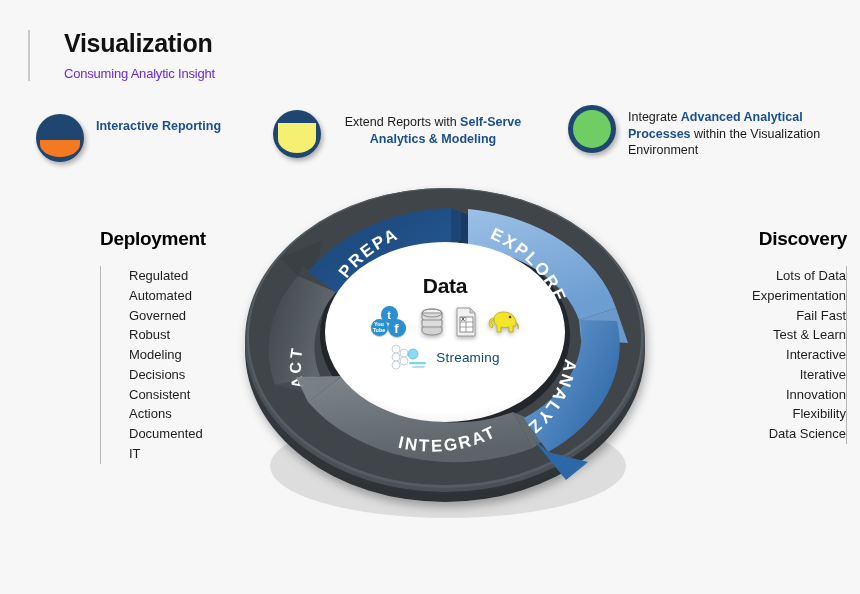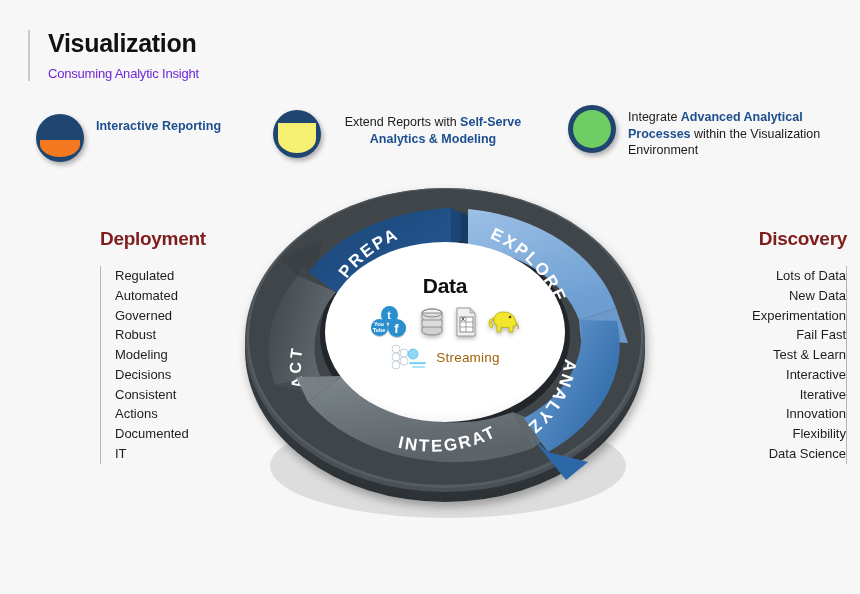--- a/index.html
+++ b/index.html
@@ -13,21 +13,21 @@
     font-family: "Liberation Sans", sans-serif;
     position: relative;
     overflow: hidden;
   }
 
   
   #header {
     position: absolute;
     left: 28px;
     top: 30px;
-    padding-left: 18px;
+    padding-left: 34px;
     border-left: 2px solid #c9c9c9;
   }
   #page-title {
     font-size: 25px;
     font-weight: bold;
     color: #111111;
     letter-spacing: -0.3px;
     line-height: 1.1;
     margin: 0;
   }
@@ -101,38 +101,38 @@
   }
 
   
   .side-col { position: absolute; }
   #deployment-col { left: 100px; top: 228px; width: 175px; }
   #discovery-col  { left: 672px; top: 228px; width: 175px; }
 
   .col-title {
     font-size: 19px;
     font-weight: bold;
-    color: #7f1d1d;
+    color: #000000;
     margin-bottom: 16px;
     letter-spacing: -0.3px;
   }
   #deployment-col .col-title { text-align: left; }
   #discovery-col  .col-title { text-align: right; }
 
   .col-list {
     list-style: none;
     margin: 0;
     padding: 0;
     font-size: 13px;
     line-height: 1.52;
     color: #1d1d1d;
   }
   #deployment-list {
     border-left: 1.5px solid #b6b6b6;
-    padding-left: 14px;
+    padding-left: 28px;
     text-align: left;
   }
   #discovery-list {
     border-right: 1.5px solid #b6b6b6;
     text-align: right;
   }
 
   
   #wheel-wrap {
     position: absolute;
@@ -194,21 +194,21 @@
     display: flex;
     align-items: center;
     justify-content: center;
     box-shadow: 0 1px 1px rgba(0,0,0,0.25);
   }
   .soc-tw { width: 17px; height: 17px; left: 11px; top: 0px; font-size: 11px; }
   .soc-yt { width: 17px; height: 17px; left: 1px; top: 13px; font-size: 5.5px; line-height: 1; text-align:center; }
   .soc-fb { width: 18px; height: 18px; left: 18px; top: 13px; font-size: 13px; }
   .stream-label {
     font-size: 13.5px;
-    color: #a16207;
+    color: #0c4a6e;
     letter-spacing: 0.2px;
   }
 
   .shadow-soft { filter: drop-shadow(0 2px 2px rgba(0,0,0,0.3)); }
 </style>
 </head>
 <body>
 
 <div id="header">
   <div id="page-title">Visualization</div>
@@ -253,21 +253,20 @@
     <li>Actions</li>
     <li>Documented</li>
     <li>IT</li>
   </ul>
 </div>
 
 <div id="discovery-col" class="side-col">
   <div class="col-title">Discovery</div>
   <ul class="col-list" id="discovery-list">
     <li>Lots of Data</li>
-    <li>New Data</li>
     <li>Experimentation</li>
     <li>Fail Fast</li>
     <li>Test &amp; Learn</li>
     <li>Interactive</li>
     <li>Iterative</li>
     <li>Innovation</li>
     <li>Flexibility</li>
     <li>Data Science</li>
   </ul>
 </div>

